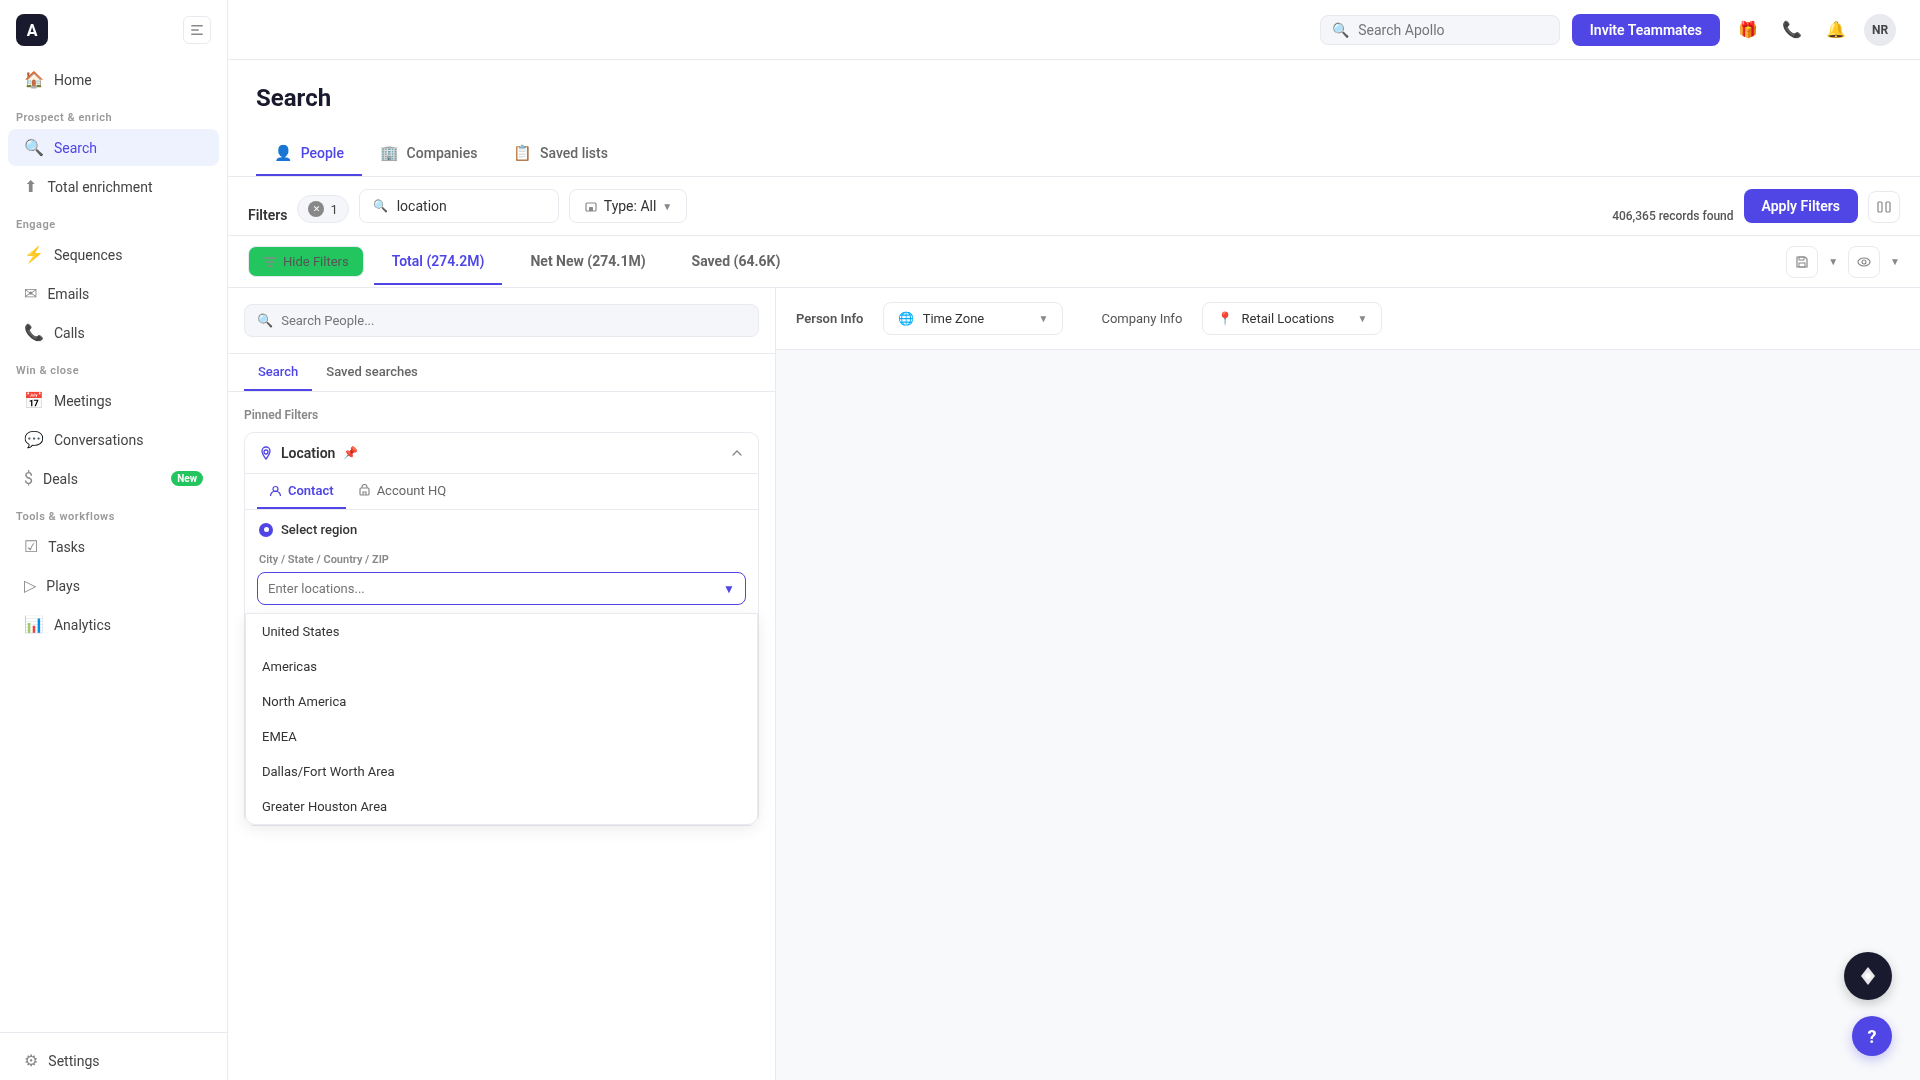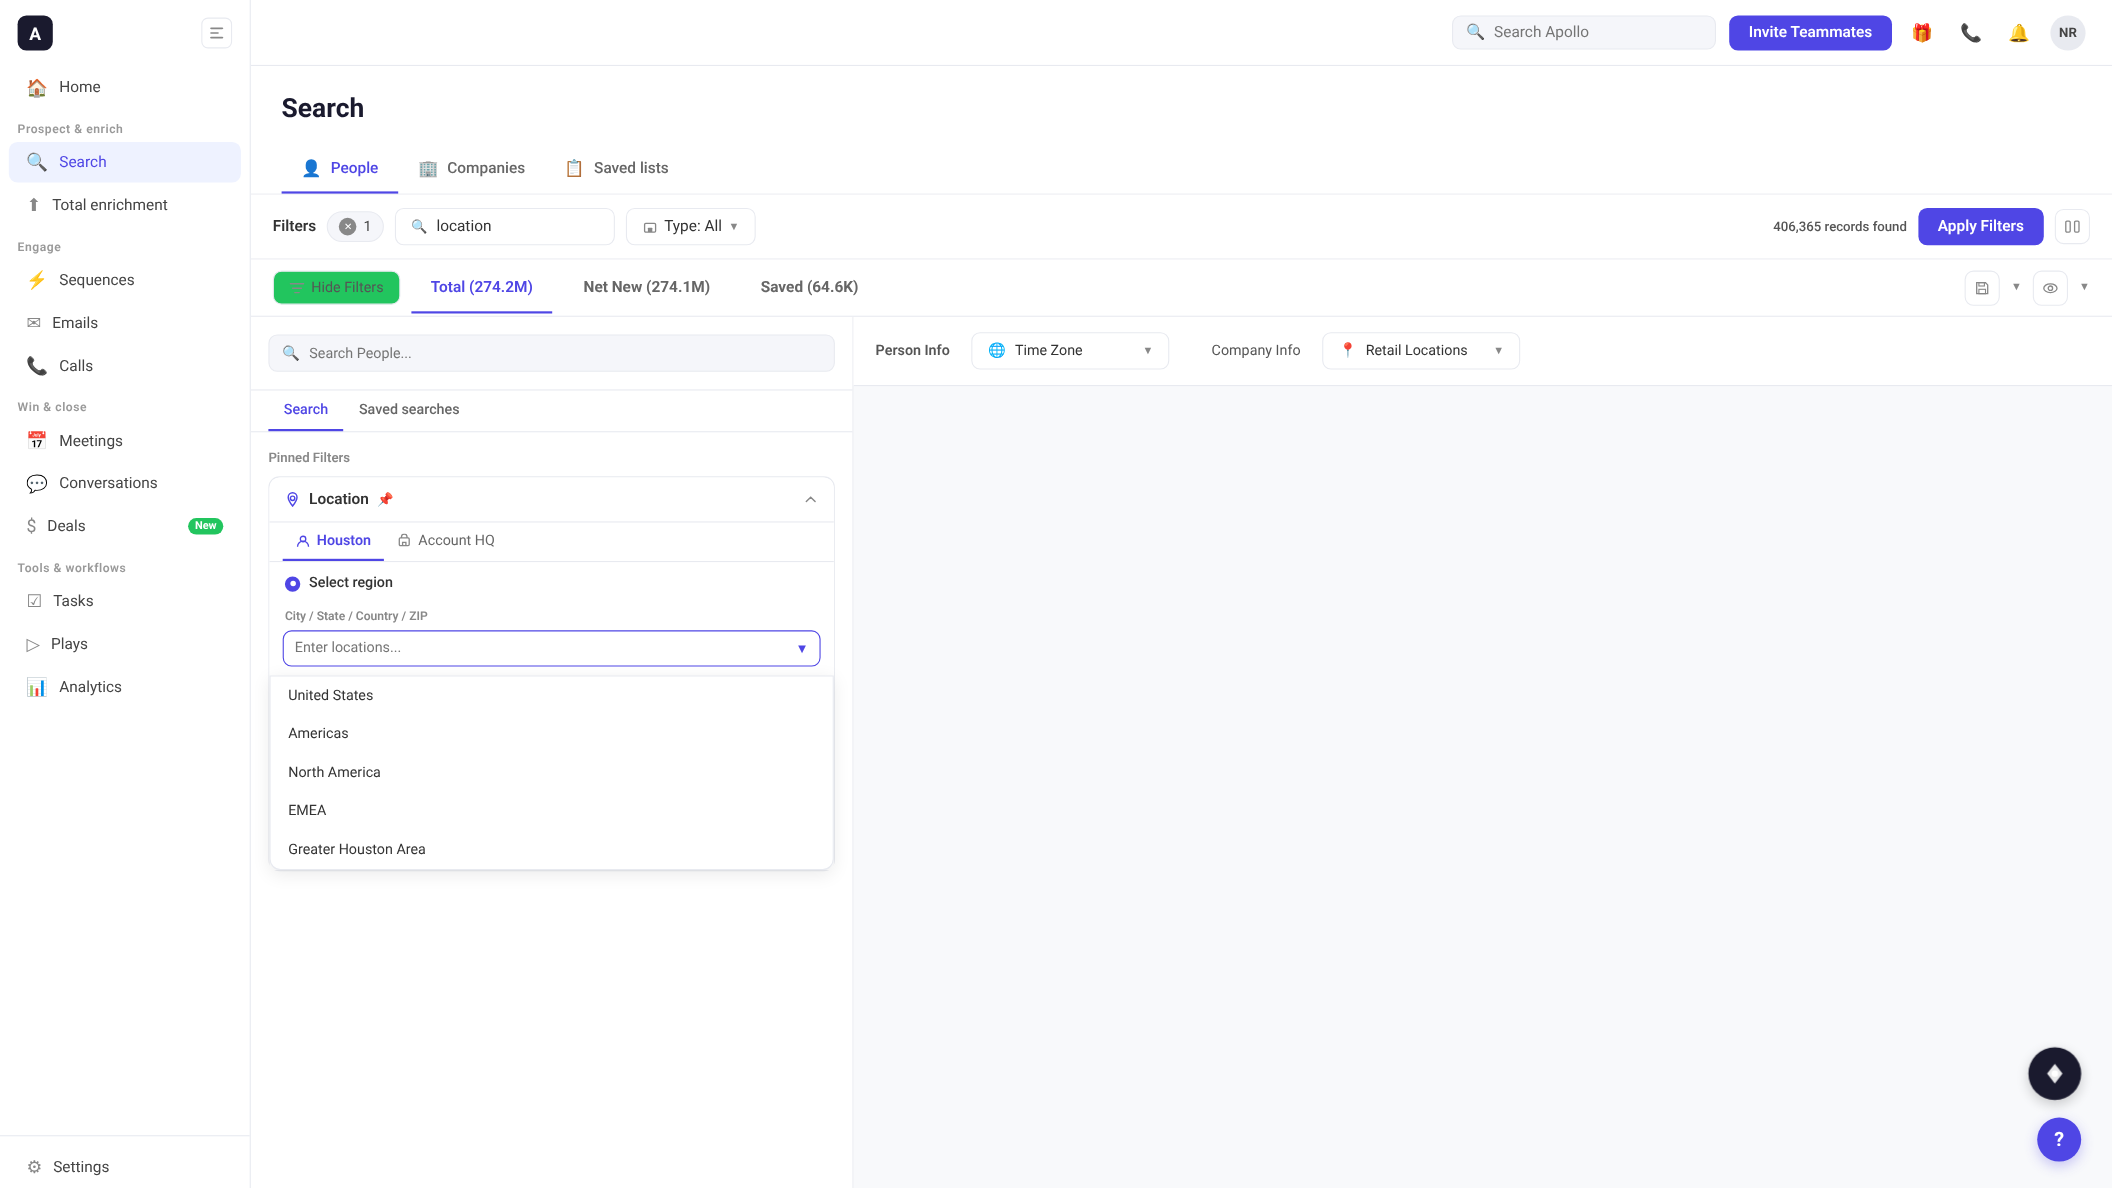--- a/index.html
+++ b/index.html
@@ -539,21 +539,21 @@
     }
     .page-header {
       background: #fff;
       padding: 24px 28px 0;
       border-bottom: none;
     }
     .filters-strip {
       background: #fff;
       border-bottom: 1px solid #e8eaf0;
       display: flex;
-      align-items: center;
+      align-items: flex-end;
       gap: 10px;
       padding: 12px 20px;
     }
     .results-strip {
       background: #fff;
       border-bottom: 1px solid #e8eaf0;
       display: flex;
       align-items: center;
       gap: 10px;
       padding: 0 20px;
@@ -773,21 +773,21 @@
                   <path d="M3 9l4-4 4 4" stroke="#888" stroke-width="1.3" stroke-linecap="round"></path>
                 </svg>
             </div>
             <div class="location-card-body">
               <div class="contact-tabs">
                 <div class="contact-tab active">
                   <svg width="13" height="13" viewBox="0 0 13 13" fill="none">
                       <circle cx="6.5" cy="5" r="2.5" stroke="#4f46e5" stroke-width="1.2"></circle>
                       <path d="M1.5 12c0-2.76 2.24-5 5-5s5 2.24 5 5" stroke="#4f46e5" stroke-width="1.2"></path>
                     </svg>
-                  <span>Houston</span>
+                  <span>Contact</span>
                 </div>
                 <div class="contact-tab">
                   <svg width="13" height="13" viewBox="0 0 13 13" fill="none">
                       <rect x="2" y="4" width="9" height="7" rx="1" stroke="#888" stroke-width="1.2"></rect>
                       <path d="M5 11V8h3v3" stroke="#888" stroke-width="1.2"></path>
                       <path d="M4 4V3a2.5 2.5 0 015 0v1" stroke="#888" stroke-width="1.2"></path>
                     </svg>
                   <span>Account HQ</span>
                 </div>
               </div>
@@ -800,20 +800,21 @@
               <div class="city-state-label">City / State / Country / ZIP</div>
               <div class="enter-locations-input">
                 <input type="text" style="font-size: 13px; color: rgb(153, 153, 153);" placeholder="Enter locations...">
                 <span class="dropdown-arrow">▼</span>
               </div>
               <div class="location-dropdown">
                 <div class="dropdown-item">United States</div>
                 <div class="dropdown-item">Americas</div>
                 <div class="dropdown-item">North America</div>
                 <div class="dropdown-item">EMEA</div>
+                <div class="dropdown-item">Dallas/Fort Worth Area</div>
                 <div class="dropdown-item">Greater Houston Area</div>
               </div>
             </div>
           </div>
         </div>
       </div>
 
       <div class="right-panel">
         <div class="right-top">
           <span class="person-info-label">Person Info</span>

